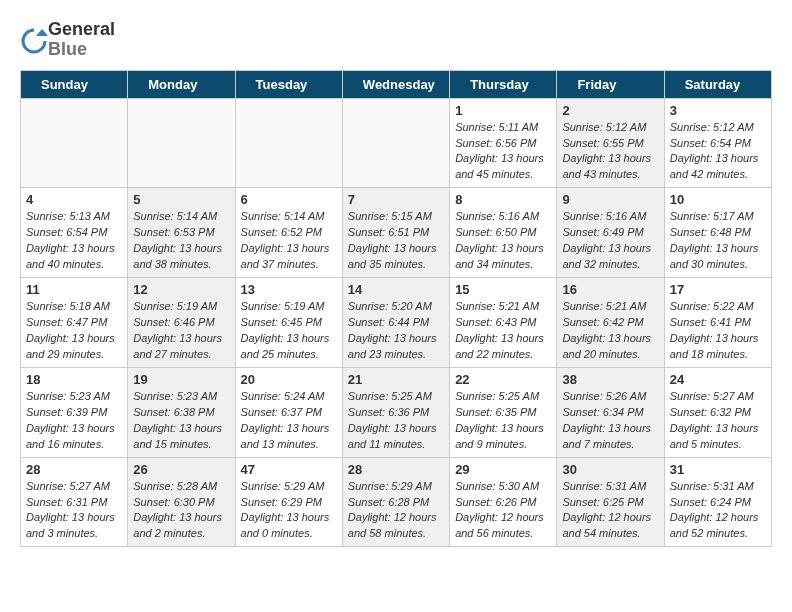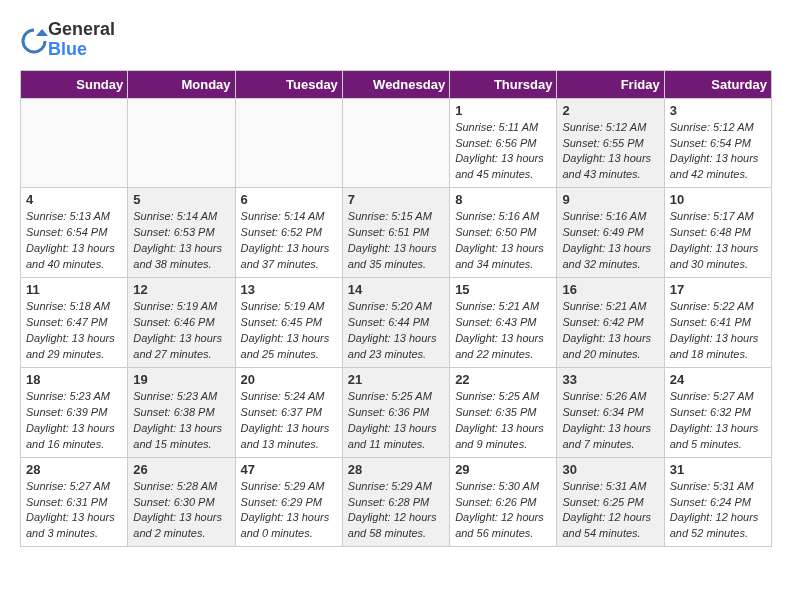--- a/index.html
+++ b/index.html
@@ -42,24 +42,24 @@
     .subtitle {
       font-size: 16px;
       color: #555;
     }
     table {
       width: 100%;
       border-collapse: collapse;
       table-layout: fixed;
     }
     th {
-      background-color: #701a75;
+      background-color: #0c4a6e;
       color: white;
-      text-align: right;
-      padding: 6px 4px;
+      text-align: left;
+      padding: 6px 20px;
       font-size: 13px;
       border: 1px solid #ccc;
     }
     td {
       border: 1px solid #ccc;
       vertical-align: top;
       padding: 4px 5px;
       height: 88px;
       font-size: 10.5px;
       color: #333;
@@ -86,21 +86,21 @@
 <body>
 
 <div class="header">
   <div class="logo">
     <svg class="logo-icon" viewBox="0 0 28 28">
       <path d="M14 4 C8 4 3 9 3 15 C3 21 8 26 14 26 C20 26 25 21 25 15" fill="none" stroke="#3a7abf" stroke-width="3"></path>
       <polygon points="22,3 28,10 16,10" fill="#3a7abf"></polygon>
     </svg>
     <div class="logo-text">
       <div>General</div>
-      <div style="color:#3b82f6;">Blue</div>
+      <div style="color:#737373;">Blue</div>
     </div>
   </div>
 </div>
 
 <table>
   <thead>
     <tr>
     <th>Sunday</th>
         <th>Monday</th>
         <th>Tuesday</th>
@@ -270,21 +270,21 @@
 and 11 minutes.</div>
         </td>
         <td>
           <div class="day-number">22</div>
           <div class="day-info" style="white-space: pre-line;">Sunrise: 5:25 AM
 Sunset: 6:35 PM
 Daylight: 13 hours
 and 9 minutes.</div>
         </td>
         <td class="shaded">
-          <div class="day-number">33</div>
+          <div class="day-number">38</div>
           <div class="day-info" style="white-space: pre-line;">Sunrise: 5:26 AM
 Sunset: 6:34 PM
 Daylight: 13 hours
 and 7 minutes.</div>
         </td>
         <td>
           <div class="day-number">24</div>
           <div class="day-info" style="white-space: pre-line;">Sunrise: 5:27 AM
 Sunset: 6:32 PM
 Daylight: 13 hours

